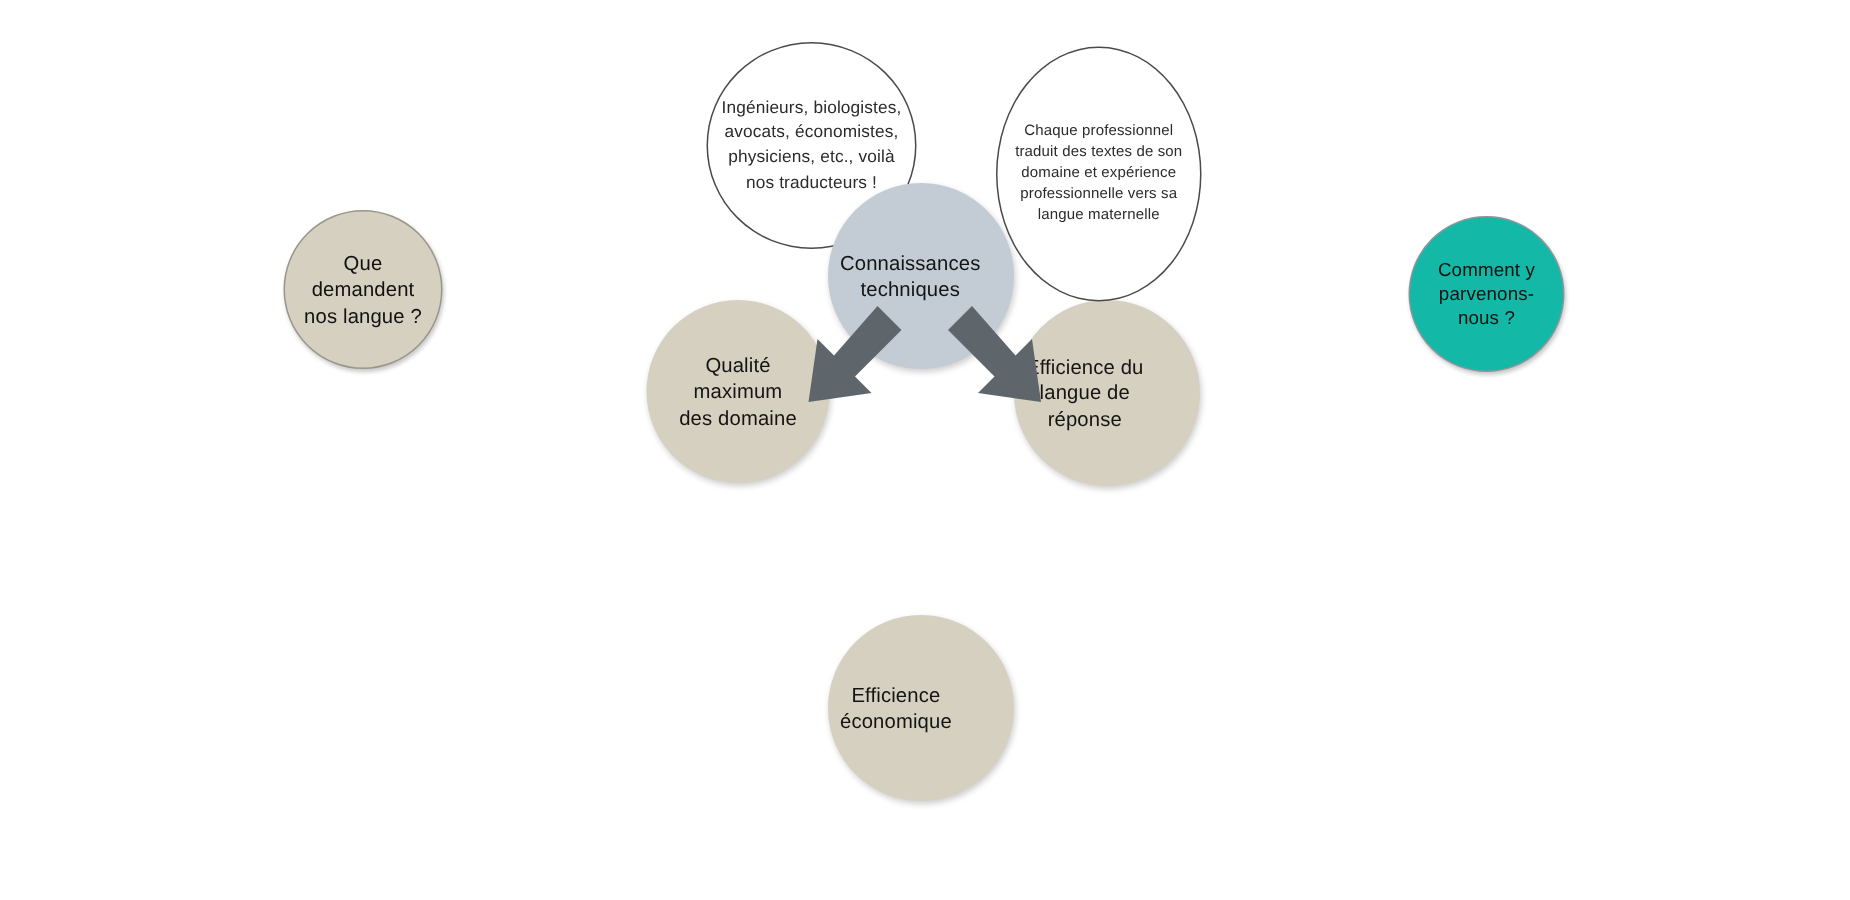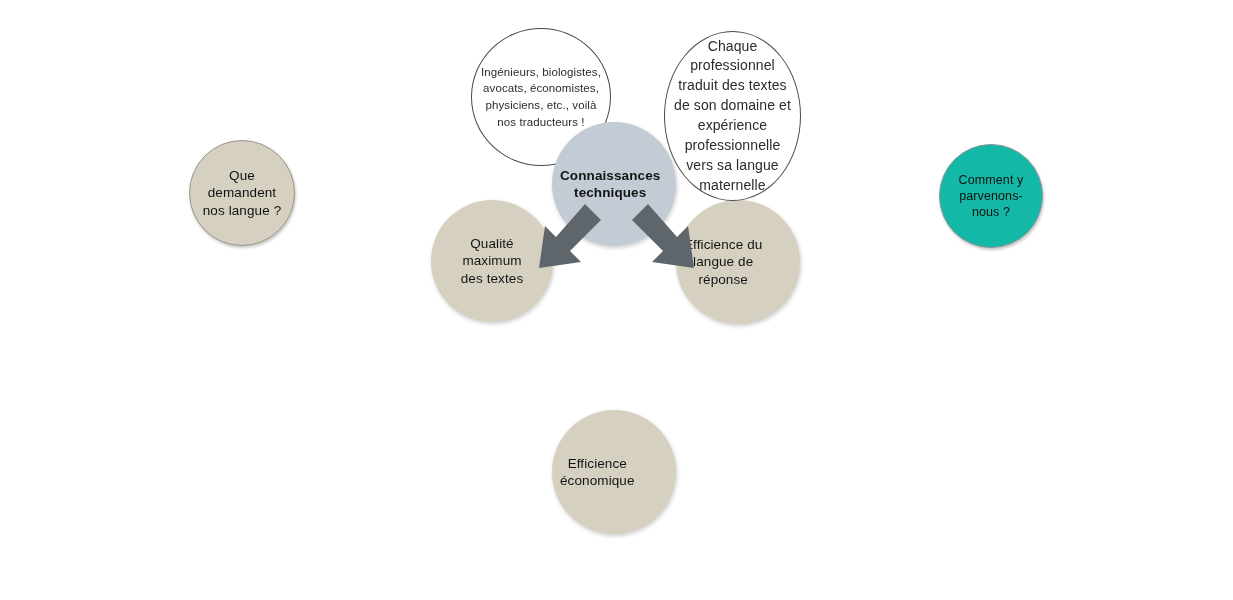--- a/index.html
+++ b/index.html
@@ -81,21 +81,20 @@
     font-size: 13.5px;
   }
   #node-how {
     left: 939px;  top: 144px;  width: 104px;  height: 104px;
     font-size: 12.5px;
   }
   #node-knowledge {
     left: 552px;  top: 122px;  width: 124px;  height: 124px;
     font-size: 13.5px;
     z-index: 6;
-    font-weight: bold;
   }
   #node-quality {
     left: 431px;  top: 200px;  width: 122px;  height: 122px;
     font-size: 13.5px;
     z-index: 4;
   }
   #node-time {
     left: 676px;  top: 200px;  width: 124px;  height: 124px;
     font-size: 13.5px;
     z-index: 4;
@@ -106,21 +105,21 @@
   }
 
   #bubble-translators {
     left: 471px;  top: 28px;  width: 140px;  height: 138px;
     font-size: 11.5px;
     z-index: 5;
     line-height: 1.45;
   }
   #bubble-native {
     left: 664px;  top: 31px;  width: 137px;  height: 170px;
-    font-size: 14px;
+    font-size: 10px;
     z-index: 5;
     line-height: 1.42;
   }
 
   #arrows {
     position: absolute;
     left: 0;
     top: 0;
     width: 1233px;
     height: 600px;
@@ -162,21 +161,21 @@
     <span class="label">Chaque professionnel traduit des textes de son domaine et expérience professionnelle vers sa langue maternelle</span>
   </div>
 
   <div class="node circle-center" id="node-knowledge">
     <span class="label">Connaissances
 techniques</span>
   </div>
 
   <div class="node circle-beige-plain" id="node-quality">
     <span class="label">Qualité maximum
-des textes</span>
+des domaine</span>
   </div>
 
   <div class="node circle-beige-plain" id="node-time">
     <span class="label">Efficience du
 langue de
 réponse</span>
   </div>
 
   <div class="node circle-beige-plain" id="node-economic">
     <span class="label">Efficience

